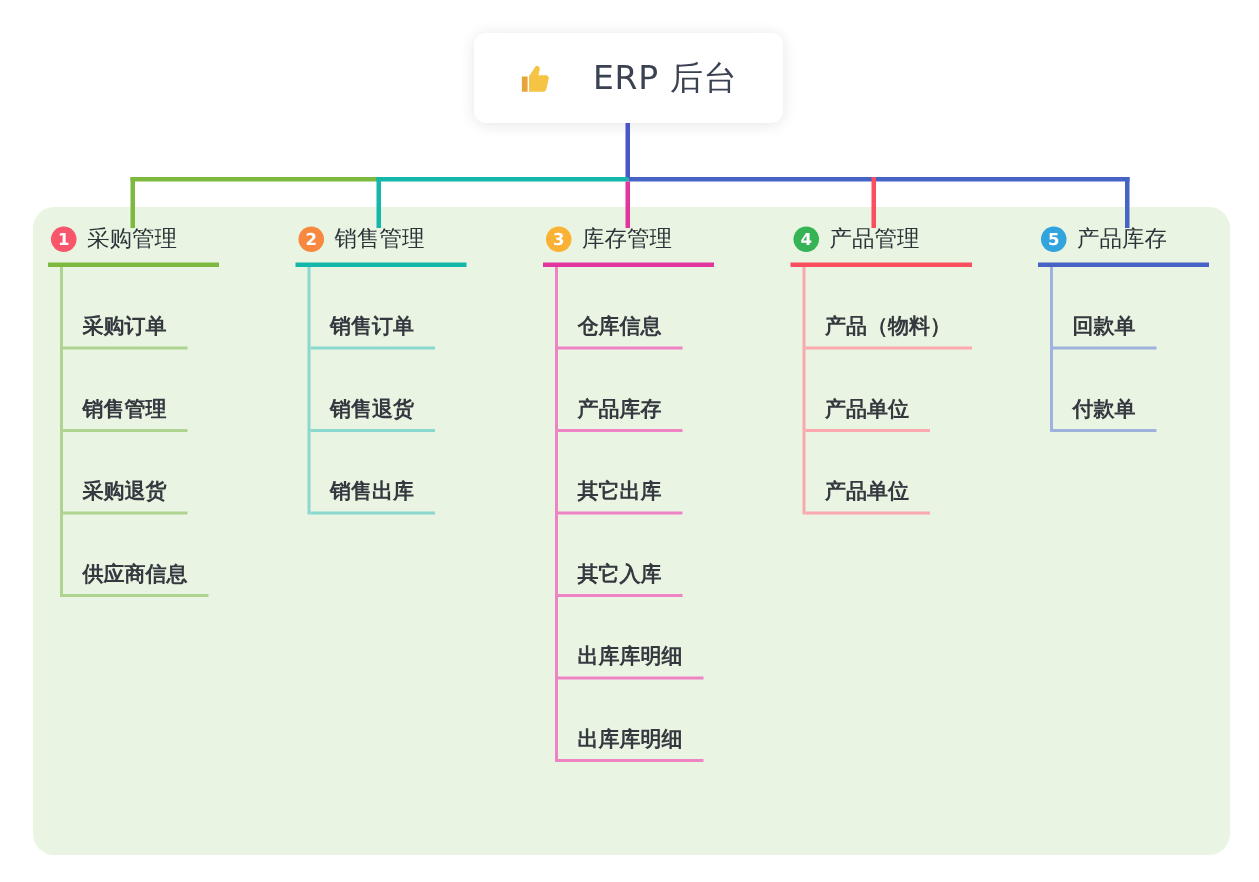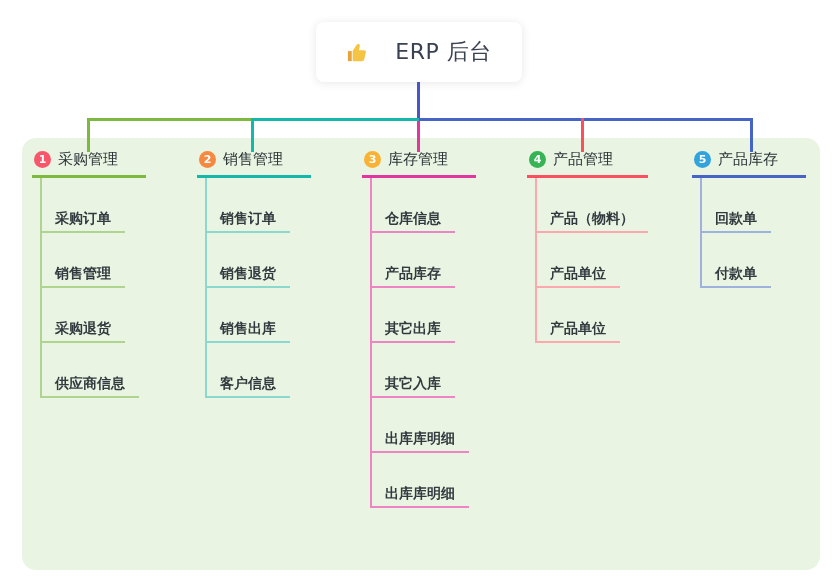--- a/index.html
+++ b/index.html
@@ -76,21 +76,20 @@
 
   <div class="branch" style="left: 197px; --c: #14b8ab; --cl: #8ad8ce;">
     <div class="branch-header">
       <span class="badge" style="background: rgb(247, 136, 63);">2</span>
       <span class="branch-label">销售管理</span>
     </div>
     <ul class="children">
         <li class="child">销售订单</li>
         <li class="child">销售退货</li>
         <li class="child">销售出库</li>
-        <li class="child">客户信息</li>
       </ul>
   </div>
 
   <div class="branch" style="left: 362px; --c: #e0369e; --cl: #ee84c4;">
     <div class="branch-header">
       <span class="badge" style="background: rgb(249, 178, 52);">3</span>
       <span class="branch-label">库存管理</span>
     </div>
     <ul class="children">
         <li class="child">仓库信息</li>

